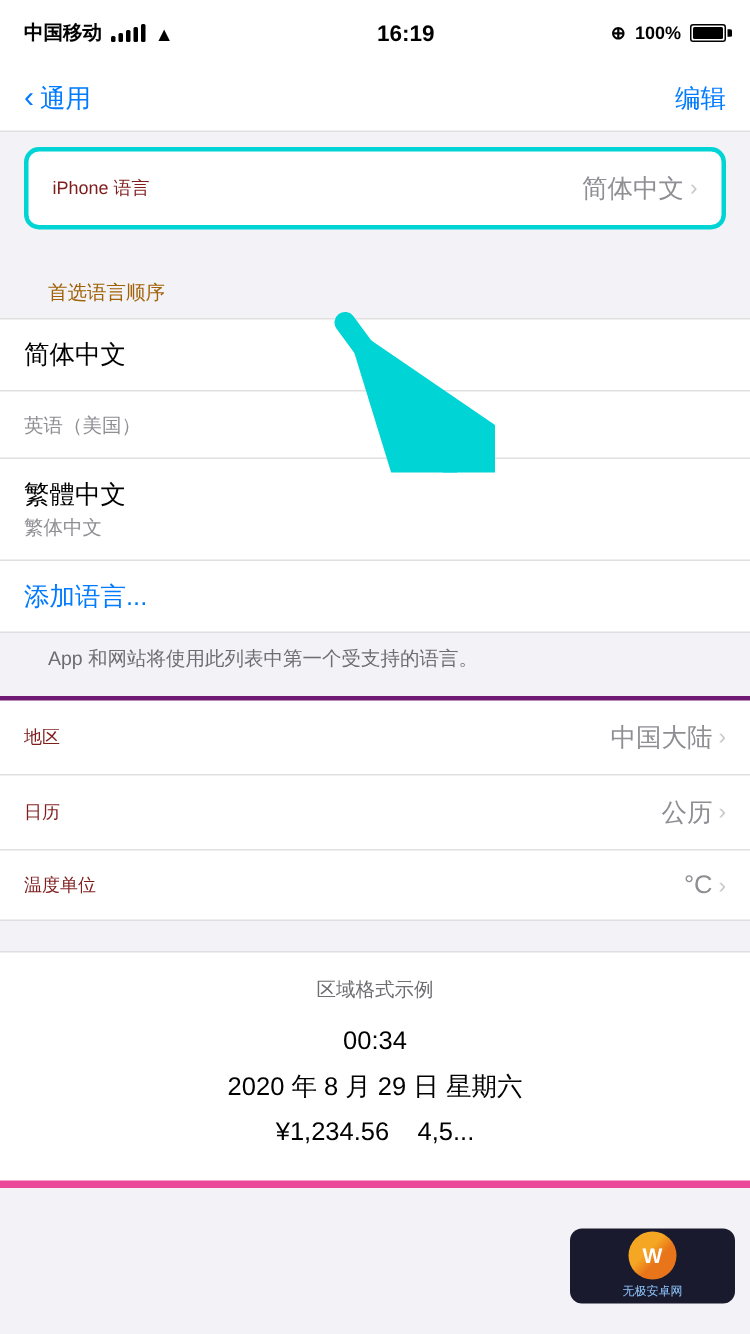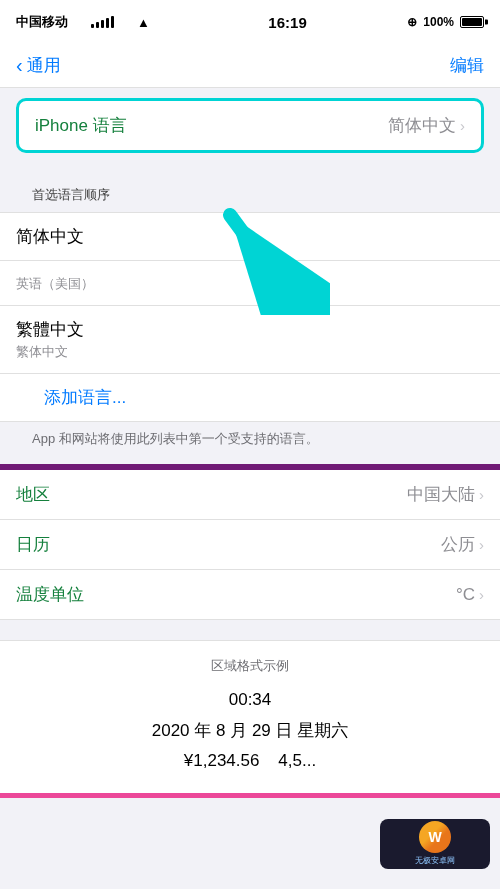--- a/index.html
+++ b/index.html
@@ -19,21 +19,21 @@
       height: 44px;
       display: flex;
       align-items: center;
       justify-content: space-between;
       padding: 0 16px;
     }
 
     .status-left {
       display: flex;
       align-items: center;
-      gap: 23px;
+      gap: 6px;
       font-size: 13px;
       font-weight: 600;
     }
 
     .status-center {
       font-size: 15px;
       font-weight: 600;
       margin-left: 18px;
     }
 
@@ -146,41 +146,41 @@
     }
 
     .iphone-language-row {
       display: flex;
       align-items: center;
       justify-content: space-between;
       padding: 13px 16px;
     }
 
     .row-label {
-      font-size: 17px;
-      color: #15803d;
+      font-size: 12px;
+      color: #7f1d1d;
     }
 
     .row-value {
       display: flex;
       align-items: center;
       gap: 4px;
       color: #8e8e93;
       font-size: 17px;
     }
 
     .chevron {
       color: #c7c7cc;
       font-size: 15px;
     }
 
     
     .section-header {
       font-size: 13px;
-      color: #404040;
+      color: #a16207;
       padding: 4px 32px 8px 32px;
       text-transform: none;
       margin-top: 29px;
     }
 
     
     .list-section {
       background: white;
       margin: 0 0 0 0;
       border-top: 1px solid #e0e0e0;
@@ -212,34 +212,33 @@
     .list-item-subtitle {
       font-size: 13px;
       color: #8e8e93;
       margin-top: 2px;
     }
 
     .add-language {
       padding: 13px 16px;
       color: #007aff;
       font-size: 17px;
-      margin-left: 28px;
     }
 
     .section-footer {
       font-size: 13px;
       color: #6d6d72;
       padding: 8px 32px 16px 32px;
       line-height: 1.4;
     }
 
     
     .region-section {
       background: white;
-      border-top: 6px solid #701a75;
+      border-top: 3px solid #701a75;
       border-bottom: 1px solid #e0e0e0;
       margin-top: 0;
     }
 
     .region-row {
       display: flex;
       align-items: center;
       justify-content: space-between;
       padding: 13px 16px;
       border-bottom: 1px solid #e0e0e0;

